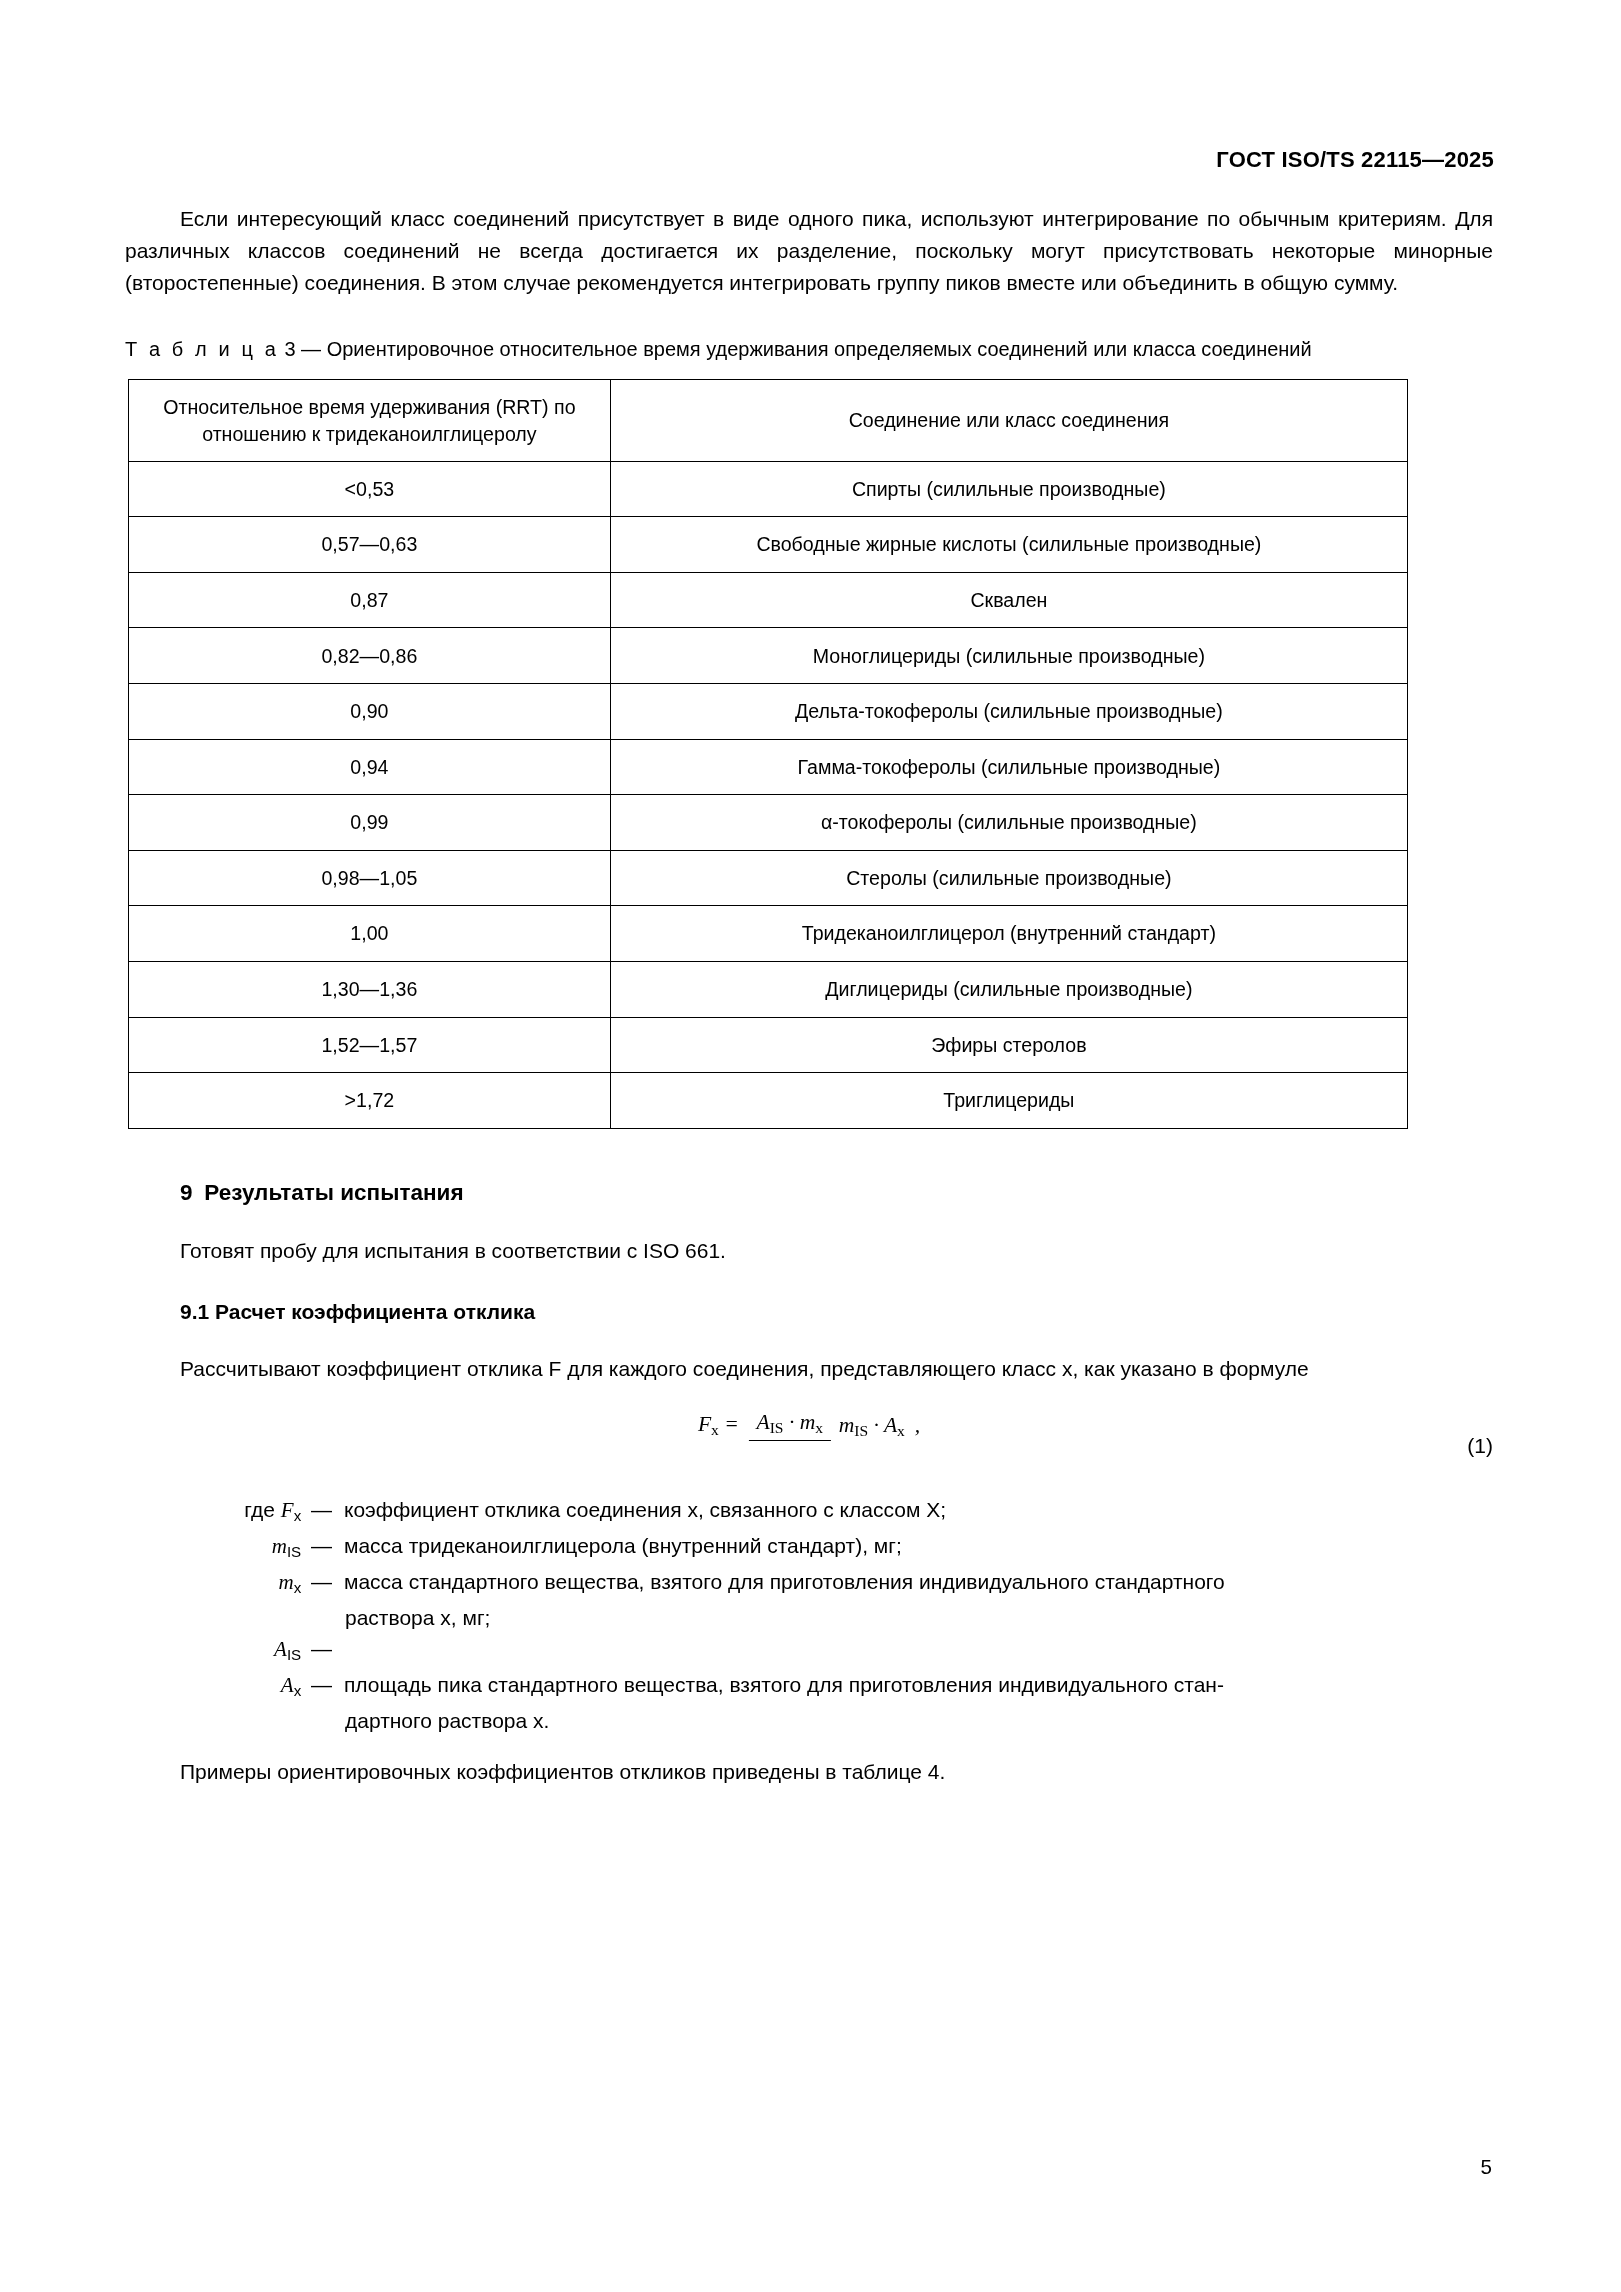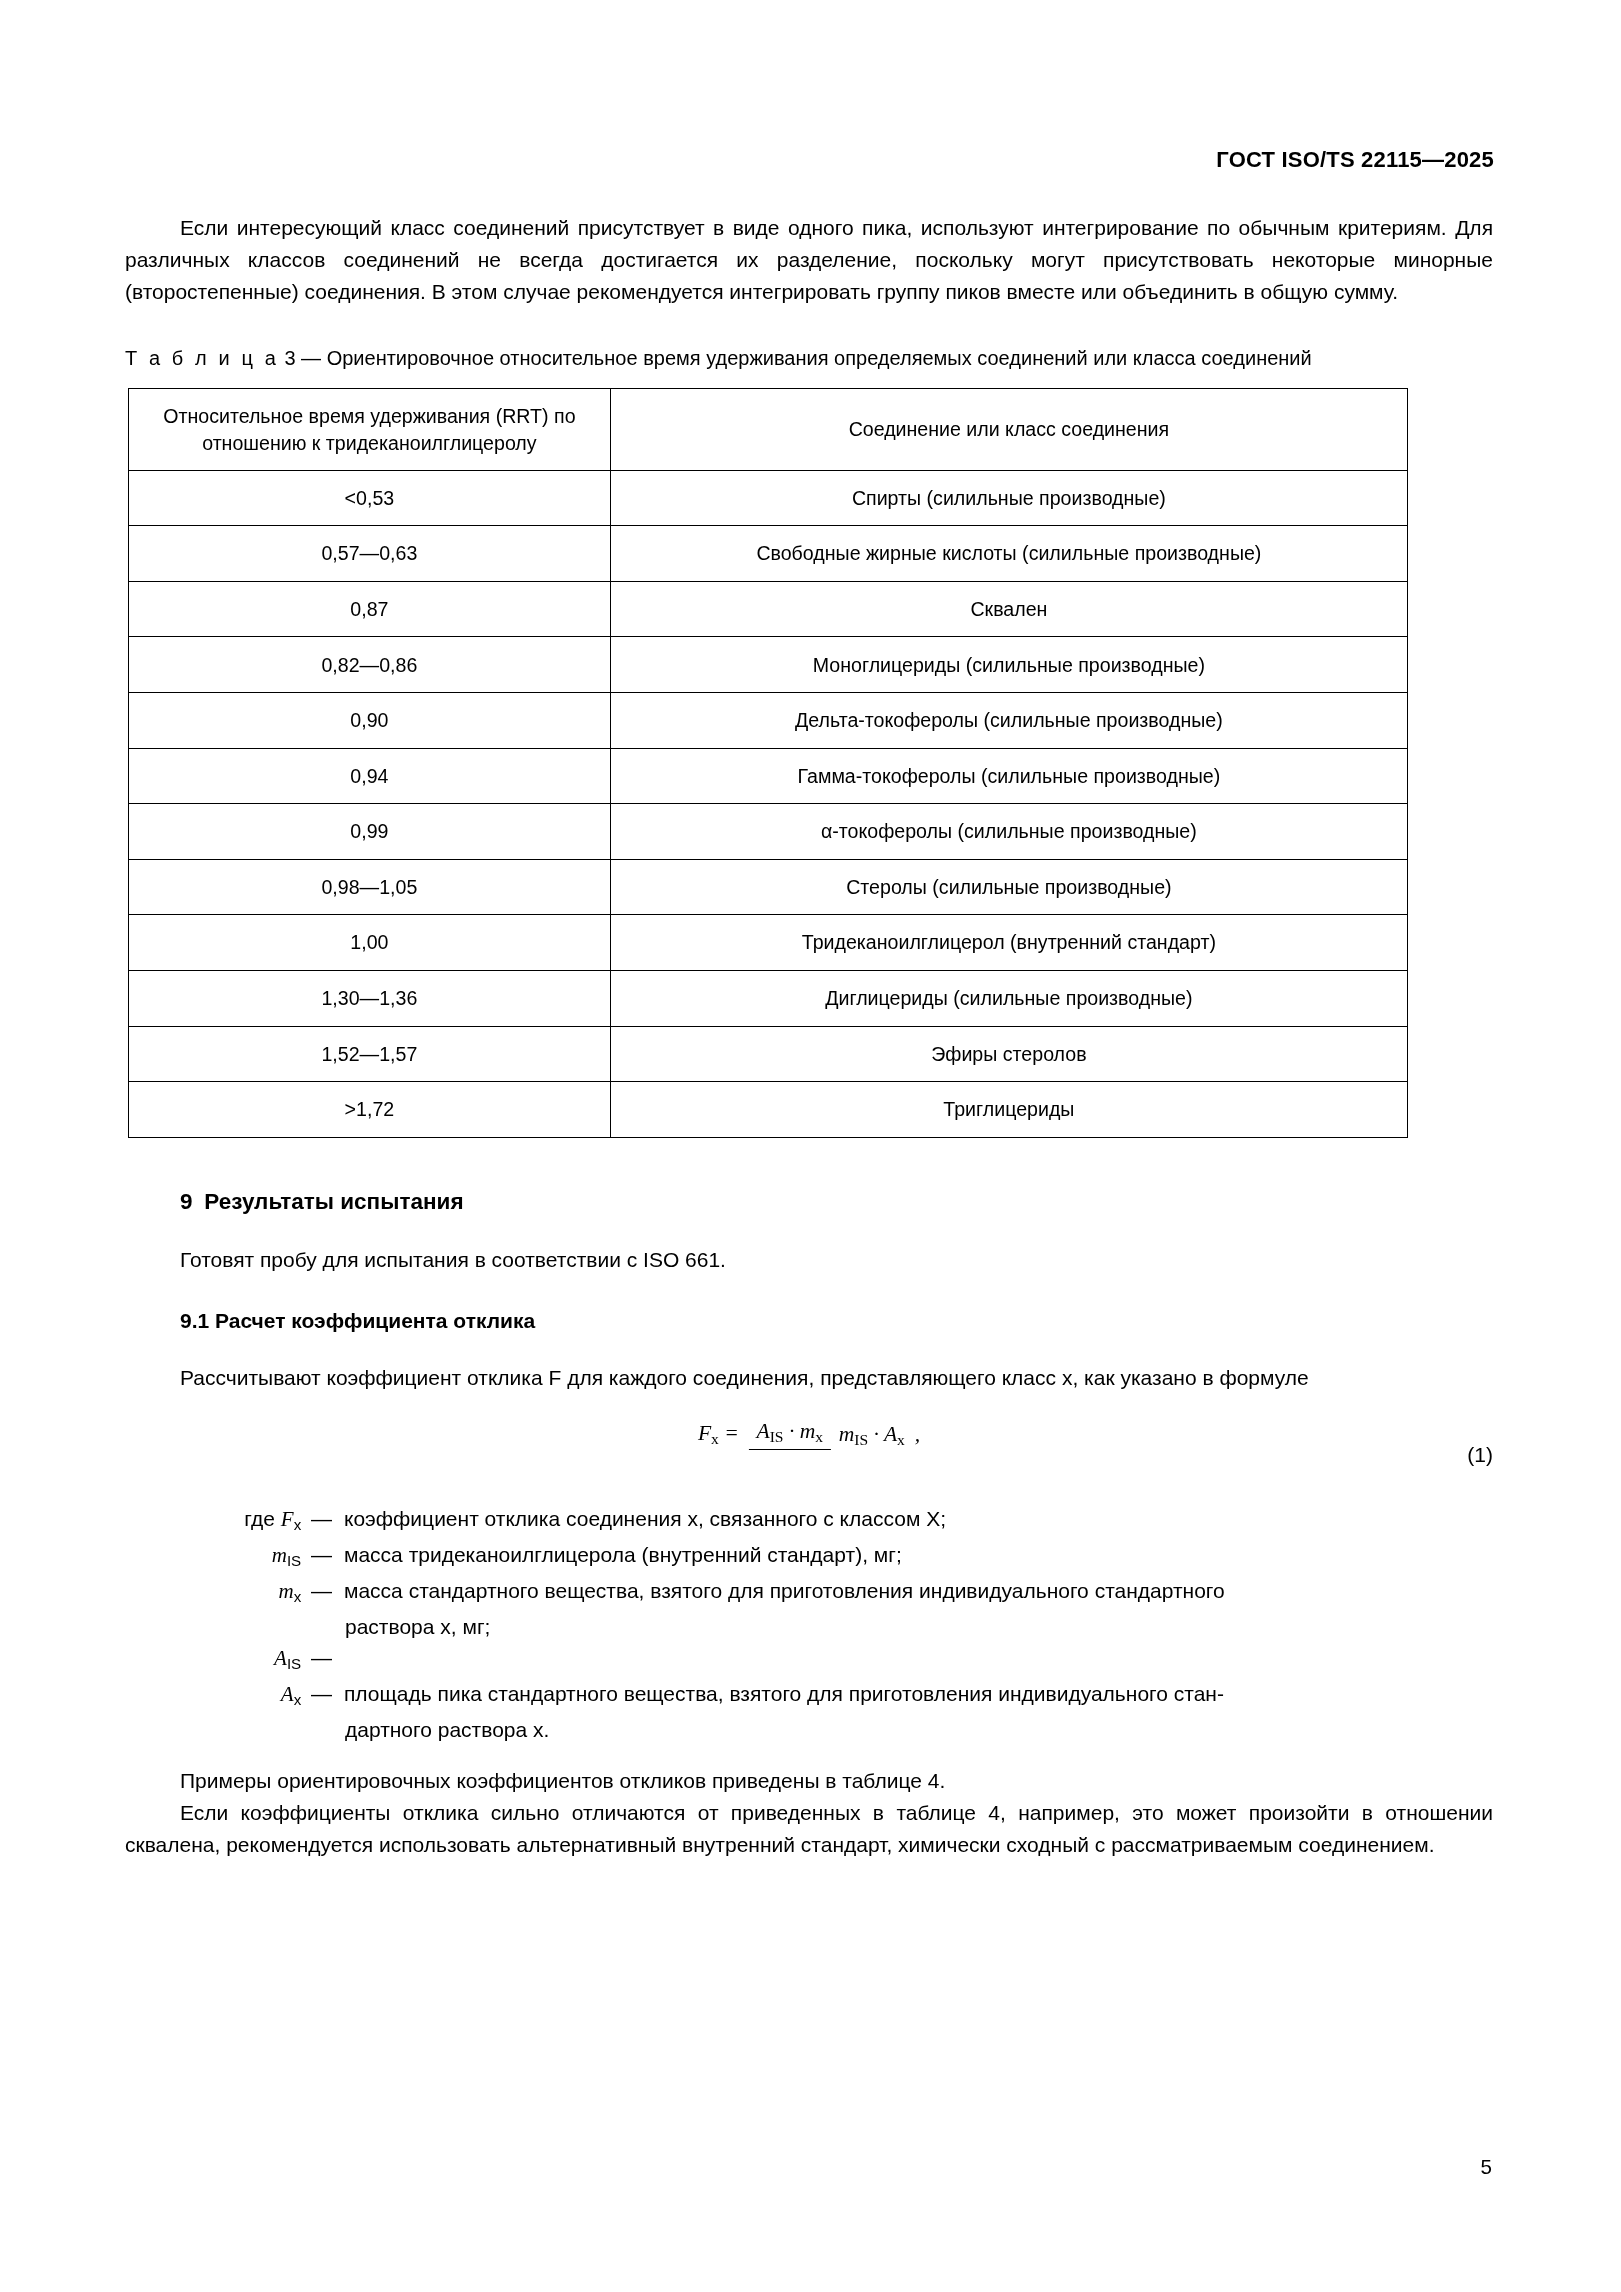--- a/index.html
+++ b/index.html
@@ -25,21 +25,21 @@
   .header {
     position: absolute;
     top: 147px;
     right: 127px;
     font-size: 22px;
     font-weight: bold;
     letter-spacing: 0.2px;
   }
   .content {
     position: absolute;
-    top: 212px;
+    top: 203px;
     left: 125px;
     width: 1368px;
   }
   p.body {
     font-size: 21px;
     line-height: 1.52;
     text-align: justify;
     margin: 0 0 0 0;
     text-indent: 55px;
     hyphens: manual;
@@ -297,20 +297,19 @@
       </div>
       <div class="where-line">
         <div class="lead"><span class="sym">A</span><sub>x</sub></div>
         <div class="dash">—</div>
         <div class="desc">площадь пика стандартного вещества, взятого для приготовления индивидуального стан-</div>
       </div>
       <div class="where-sub">дартного раствора x.</div>
     </div>
 
     <p class="body tight">Примеры ориентировочных коэффициентов откликов приведены в таблице 4.</p>
-    <p class="body">Если коэффициенты отклика сильно отличаются от приведенных в таблице 4, например, это может произойти в отношении сквалена, рекомендуется использовать альтернативный внутренний стандарт, химически сходный с рассматриваемым соединением.</p>
 
   </div>
 
   <div class="pagenum">5</div>
 
 </div>
 
 
 </body></html>

